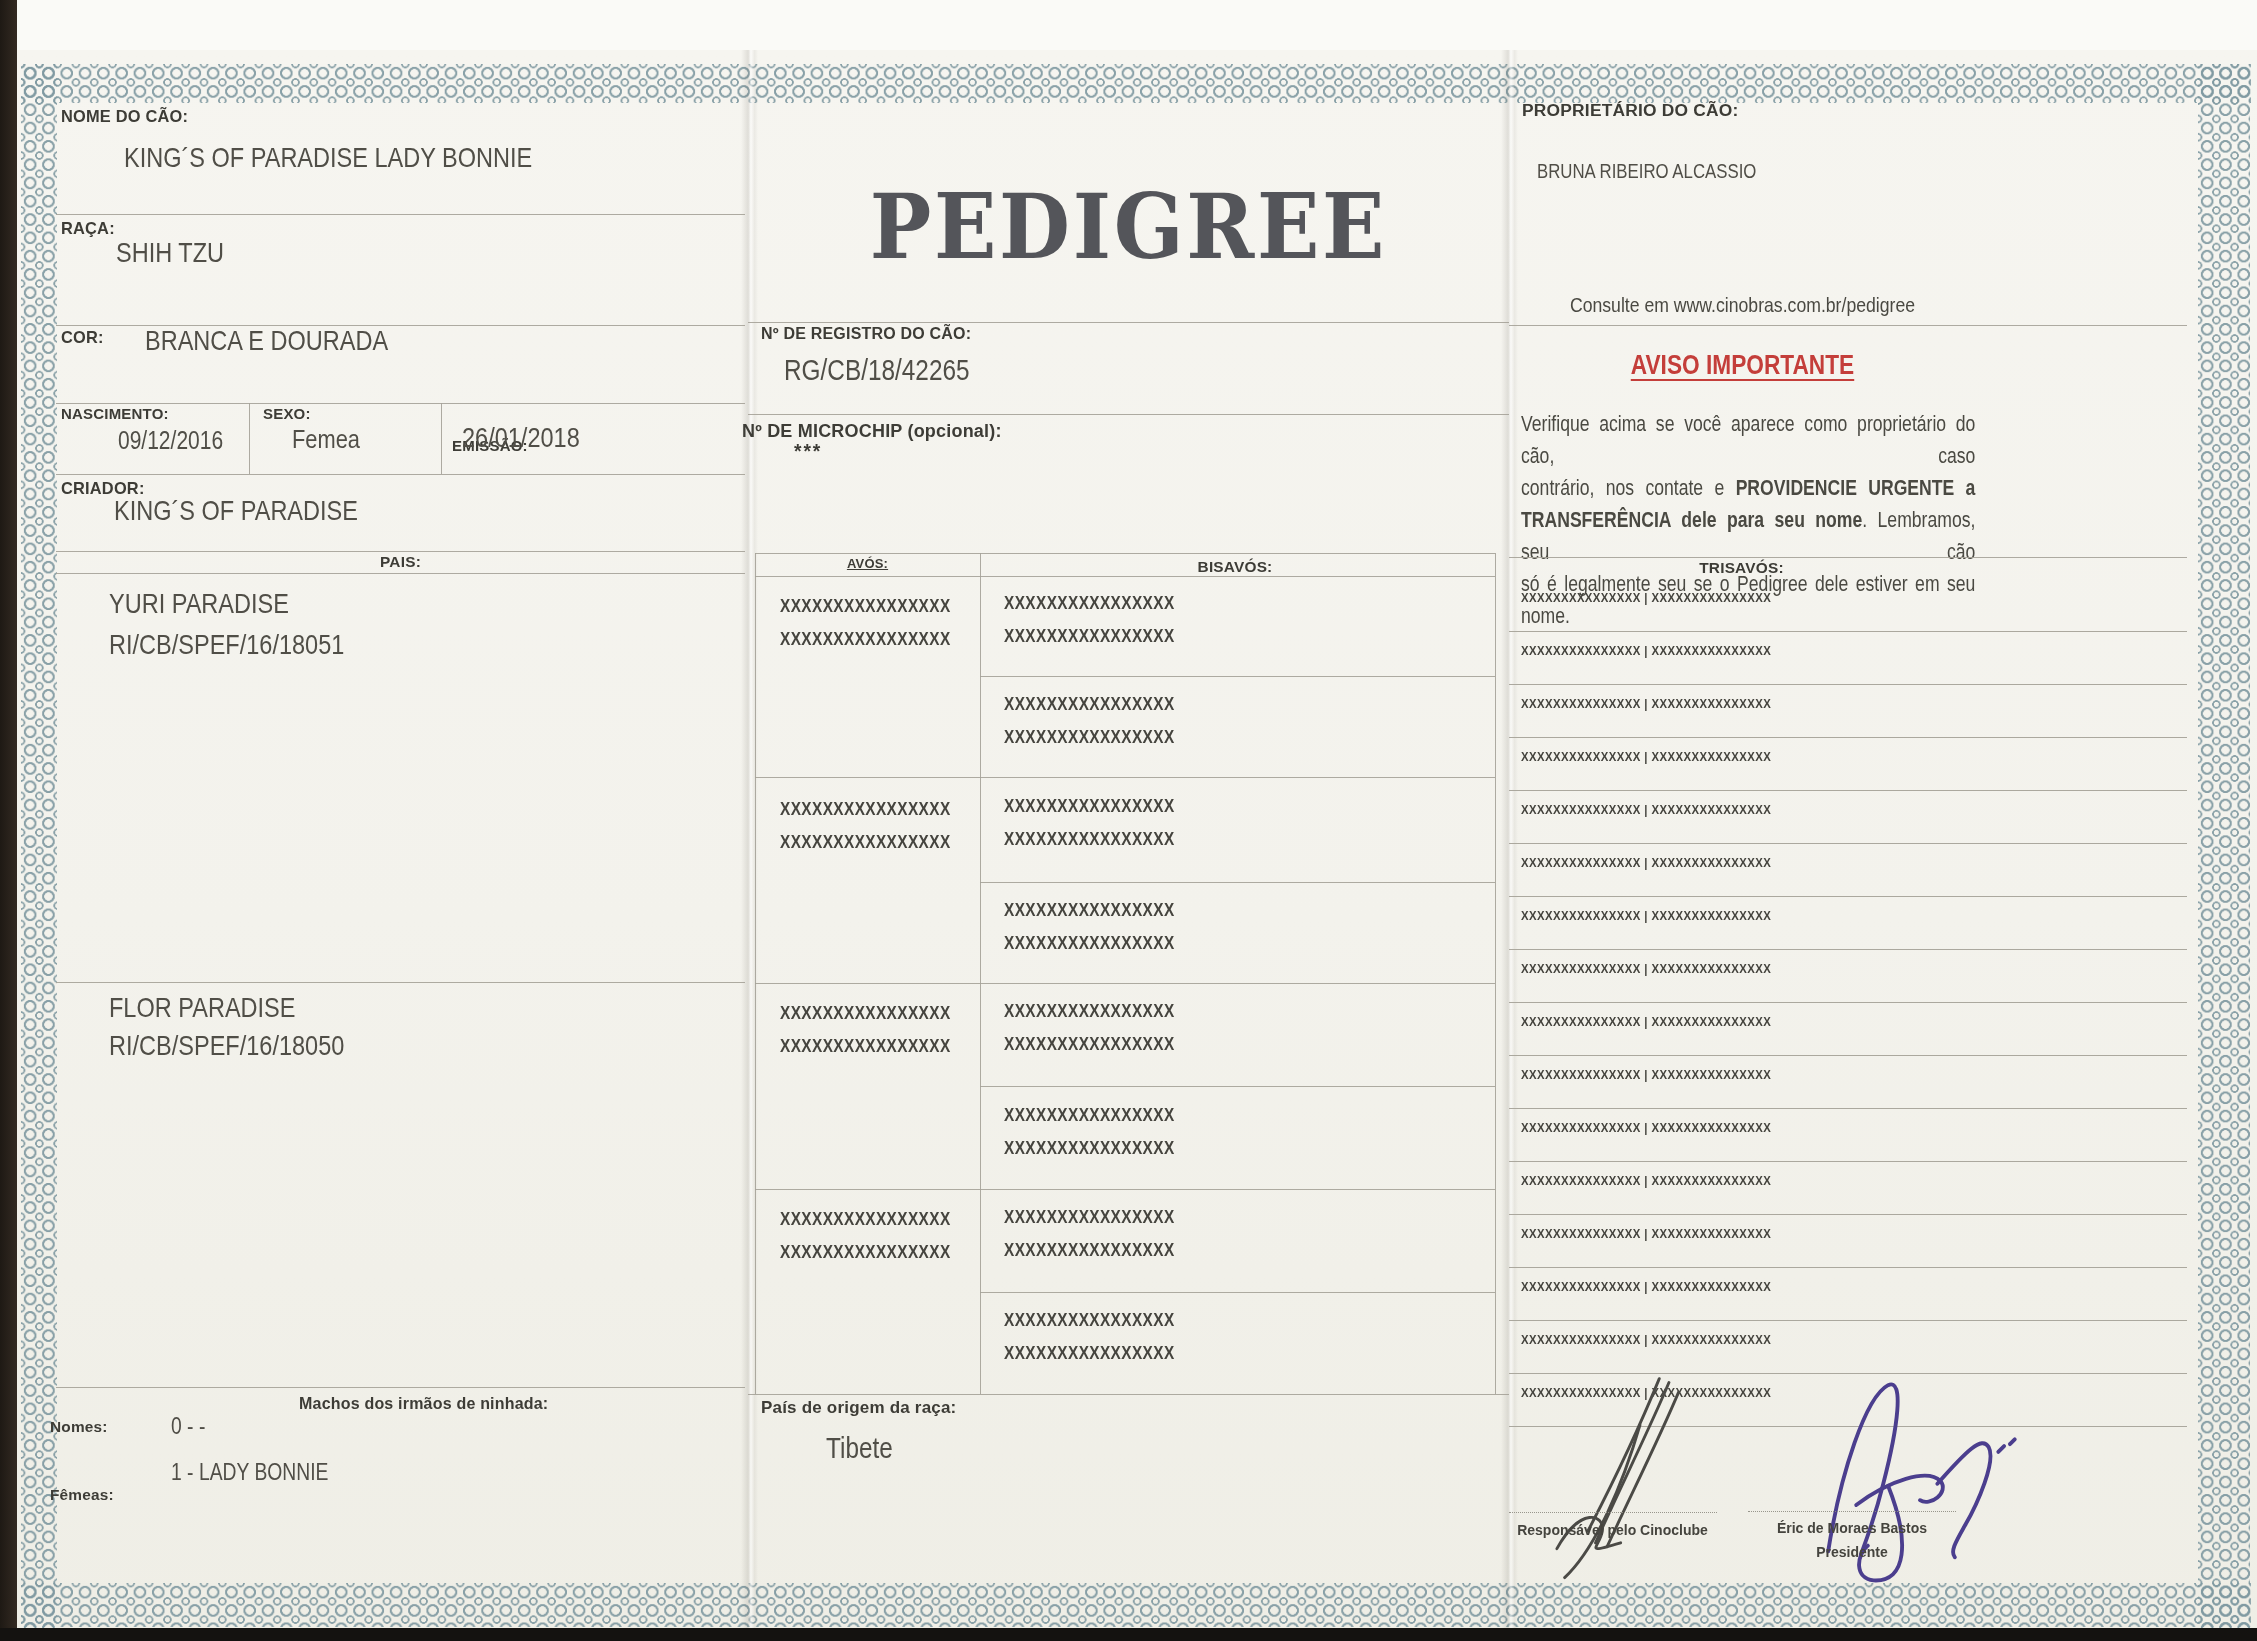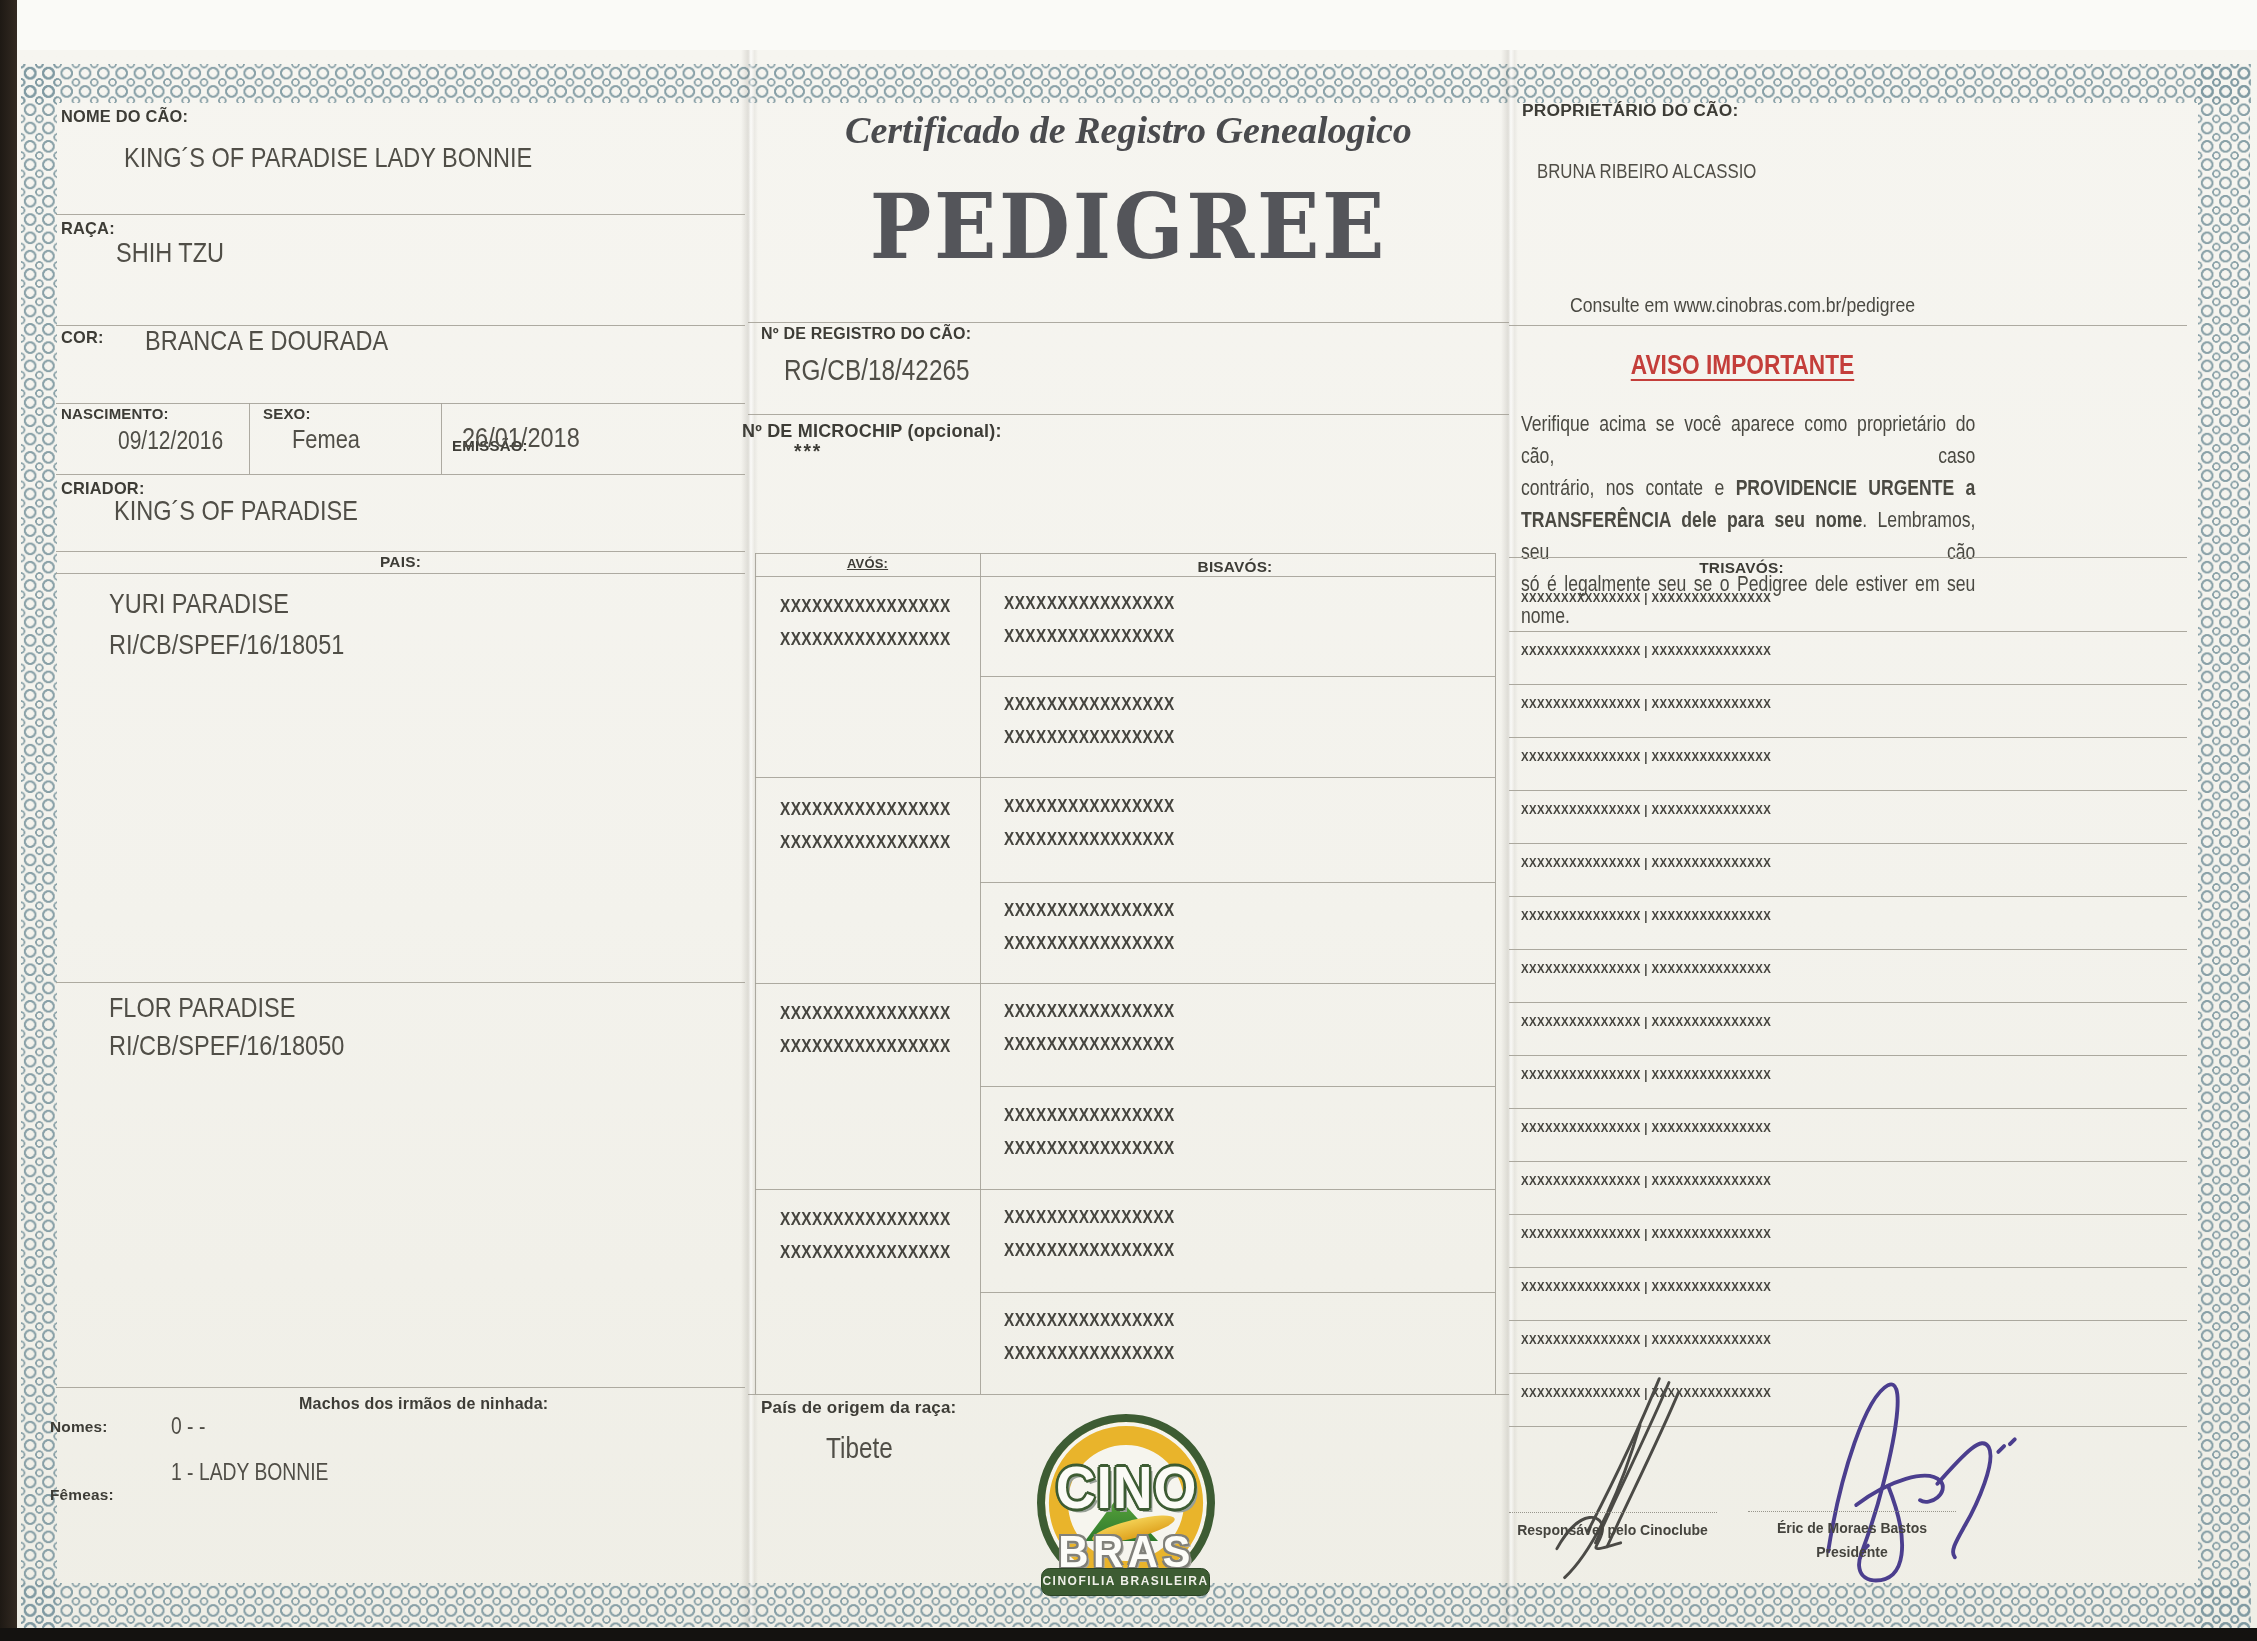--- a/index.html
+++ b/index.html
@@ -114,21 +114,20 @@
   <div class="t val" style="left:109px;top:993px;">FLOR PARADISE</div>
   <div class="t val" style="left:109px;top:1031px;">RI/CB/SPEF/16/18050</div>
 
   <div class="hline" style="left:56px;top:1387px;width:689px;"></div>
   <div class="t lbl" style="left:299px;top:1396px;font-size:16px;">Machos dos irmãos de ninhada:</div>
   <div class="t lbl" style="left:50px;top:1419px;font-size:15.4px;">Nomes:</div>
   <div class="t val" style="left:171px;top:1414px;font-size:23px;">0 - -</div>
   <div class="t val" style="left:171px;top:1460px;font-size:23px;">1 - LADY BONNIE</div>
   <div class="t lbl" style="left:50px;top:1487px;font-size:15.4px;">Fêmeas:</div>
 
-  <div class="t serif-title ctr" style="left:748px;top:108px;width:761px;">Certificado de Registro Genealogico</div>
   <div class="t pedigree ctr" style="left:748px;top:174px;width:761px;">PEDIGREE</div>
 
   <div class="hline" style="left:748px;top:322px;width:761px;"></div>
   <div class="t lbl" style="left:761px;top:326px;font-size:16px;">Nº DE REGISTRO DO CÃO:</div>
   <div class="t val" style="left:784px;top:355px;font-size:29px;">RG/CB/18/42265</div>
   <div class="hline" style="left:748px;top:414px;width:761px;"></div>
   <div class="t lbl" style="left:742px;top:422px;font-size:18px;">Nº DE MICROCHIP (opcional):</div>
   <div class="t lbl" style="left:794px;top:442px;font-size:19.3px;letter-spacing:1.9px;">***</div>
 
   <div class="hline" style="left:755px;top:553px;width:740px;"></div>
@@ -193,28 +192,20 @@
     <div class="mask-line">XXXXXXXXXXXXXXXX</div>
   </div>
   <div class="abs" style="left:1004px;top:1303px;">
     <div class="mask-line">XXXXXXXXXXXXXXXX</div>
     <div class="mask-line">XXXXXXXXXXXXXXXX</div>
   </div>
 
   <div class="t lbl" style="left:761px;top:1399px;font-size:17px;">País de origem da raça:</div>
   <div class="t val" style="left:826px;top:1433px;font-size:29px;">Tibete</div>
 
-  <div id="logo">
-    <div class="ring"></div>
-    <div class="mountain"></div>
-    <div class="bird"></div>
-    <div class="cino">CINO</div>
-    <div class="bras">BRAS</div>
-    <div class="banner">CINOFILIA BRASILEIRA</div>
-  </div>
 
   <div class="t lbl" style="left:1522px;top:102px;font-size:17.4px;">PROPRIETÁRIO DO CÃO:</div>
   <div class="t val" style="left:1537px;top:160px;font-size:20px;">BRUNA RIBEIRO ALCASSIO</div>
 
   <div class="t ctr cond-c" style="left:1511px;top:293px;width:463px;font-size:21px;color:#4a4942;">Consulte em www.cinobras.com.br/pedigree</div>
   <div class="hline" style="left:1509px;top:325px;width:678px;"></div>
 
   <div class="t ctr cond-c red" style="left:1511px;top:350px;width:463px;font-size:27px;font-weight:700;text-decoration:underline;text-underline-offset:4.8px;">AVISO IMPORTANTE</div>
 
   <div class="abs" style="left:1521px;top:408px;width:568px;transform:scaleX(.8);transform-origin:0 0;">

